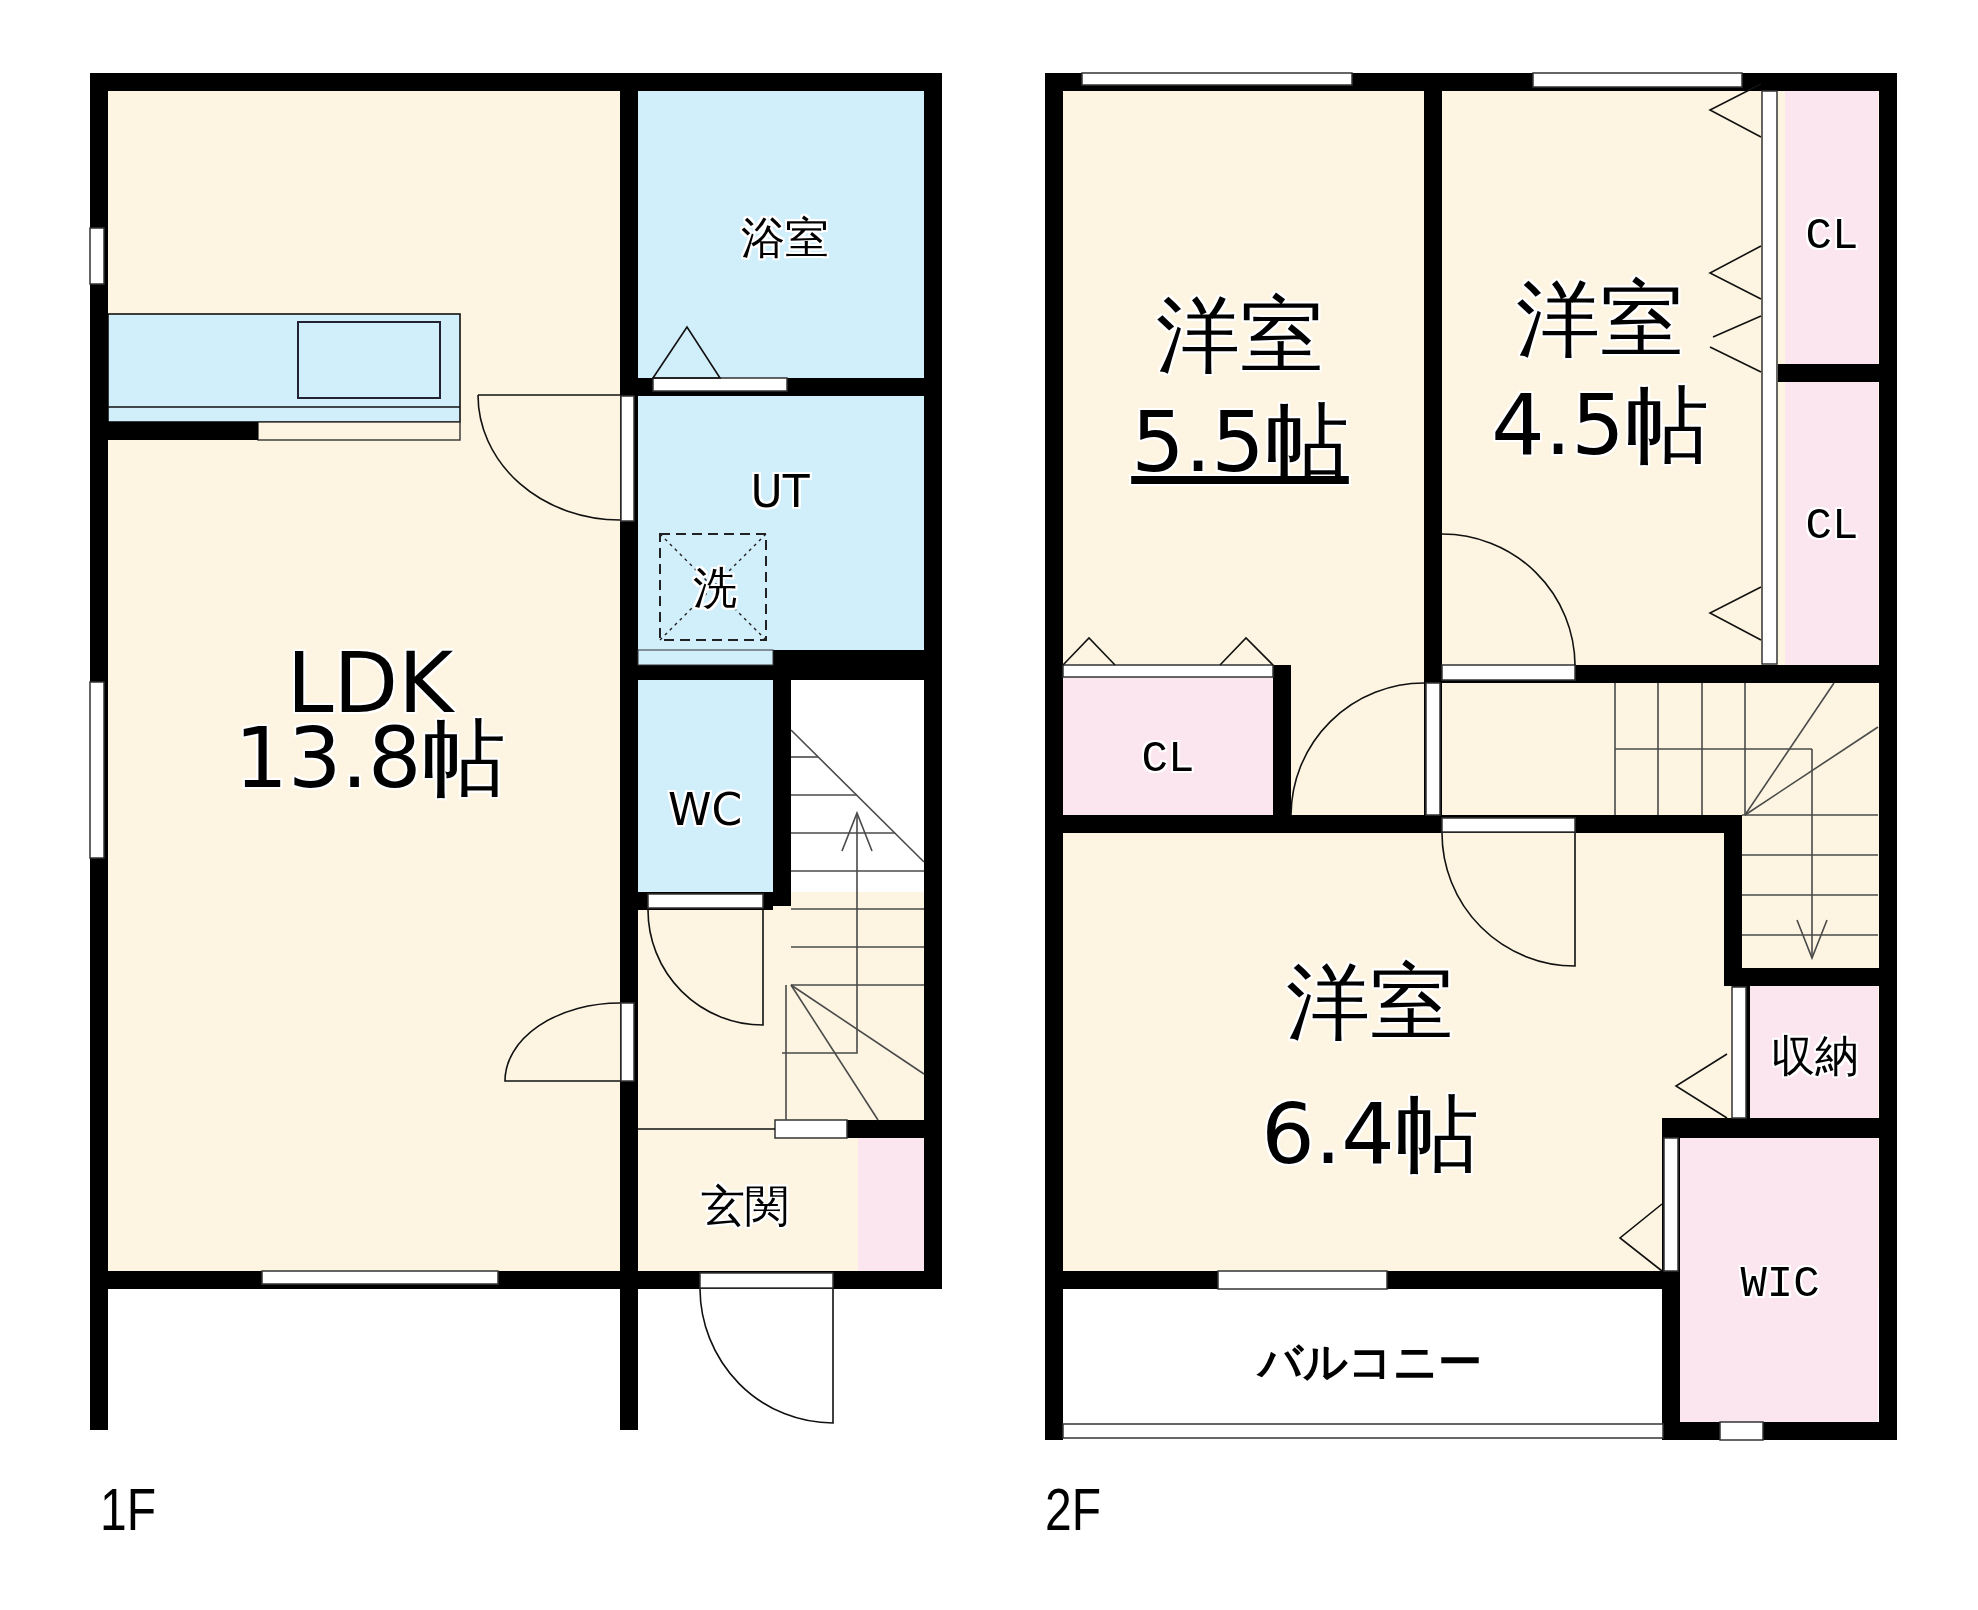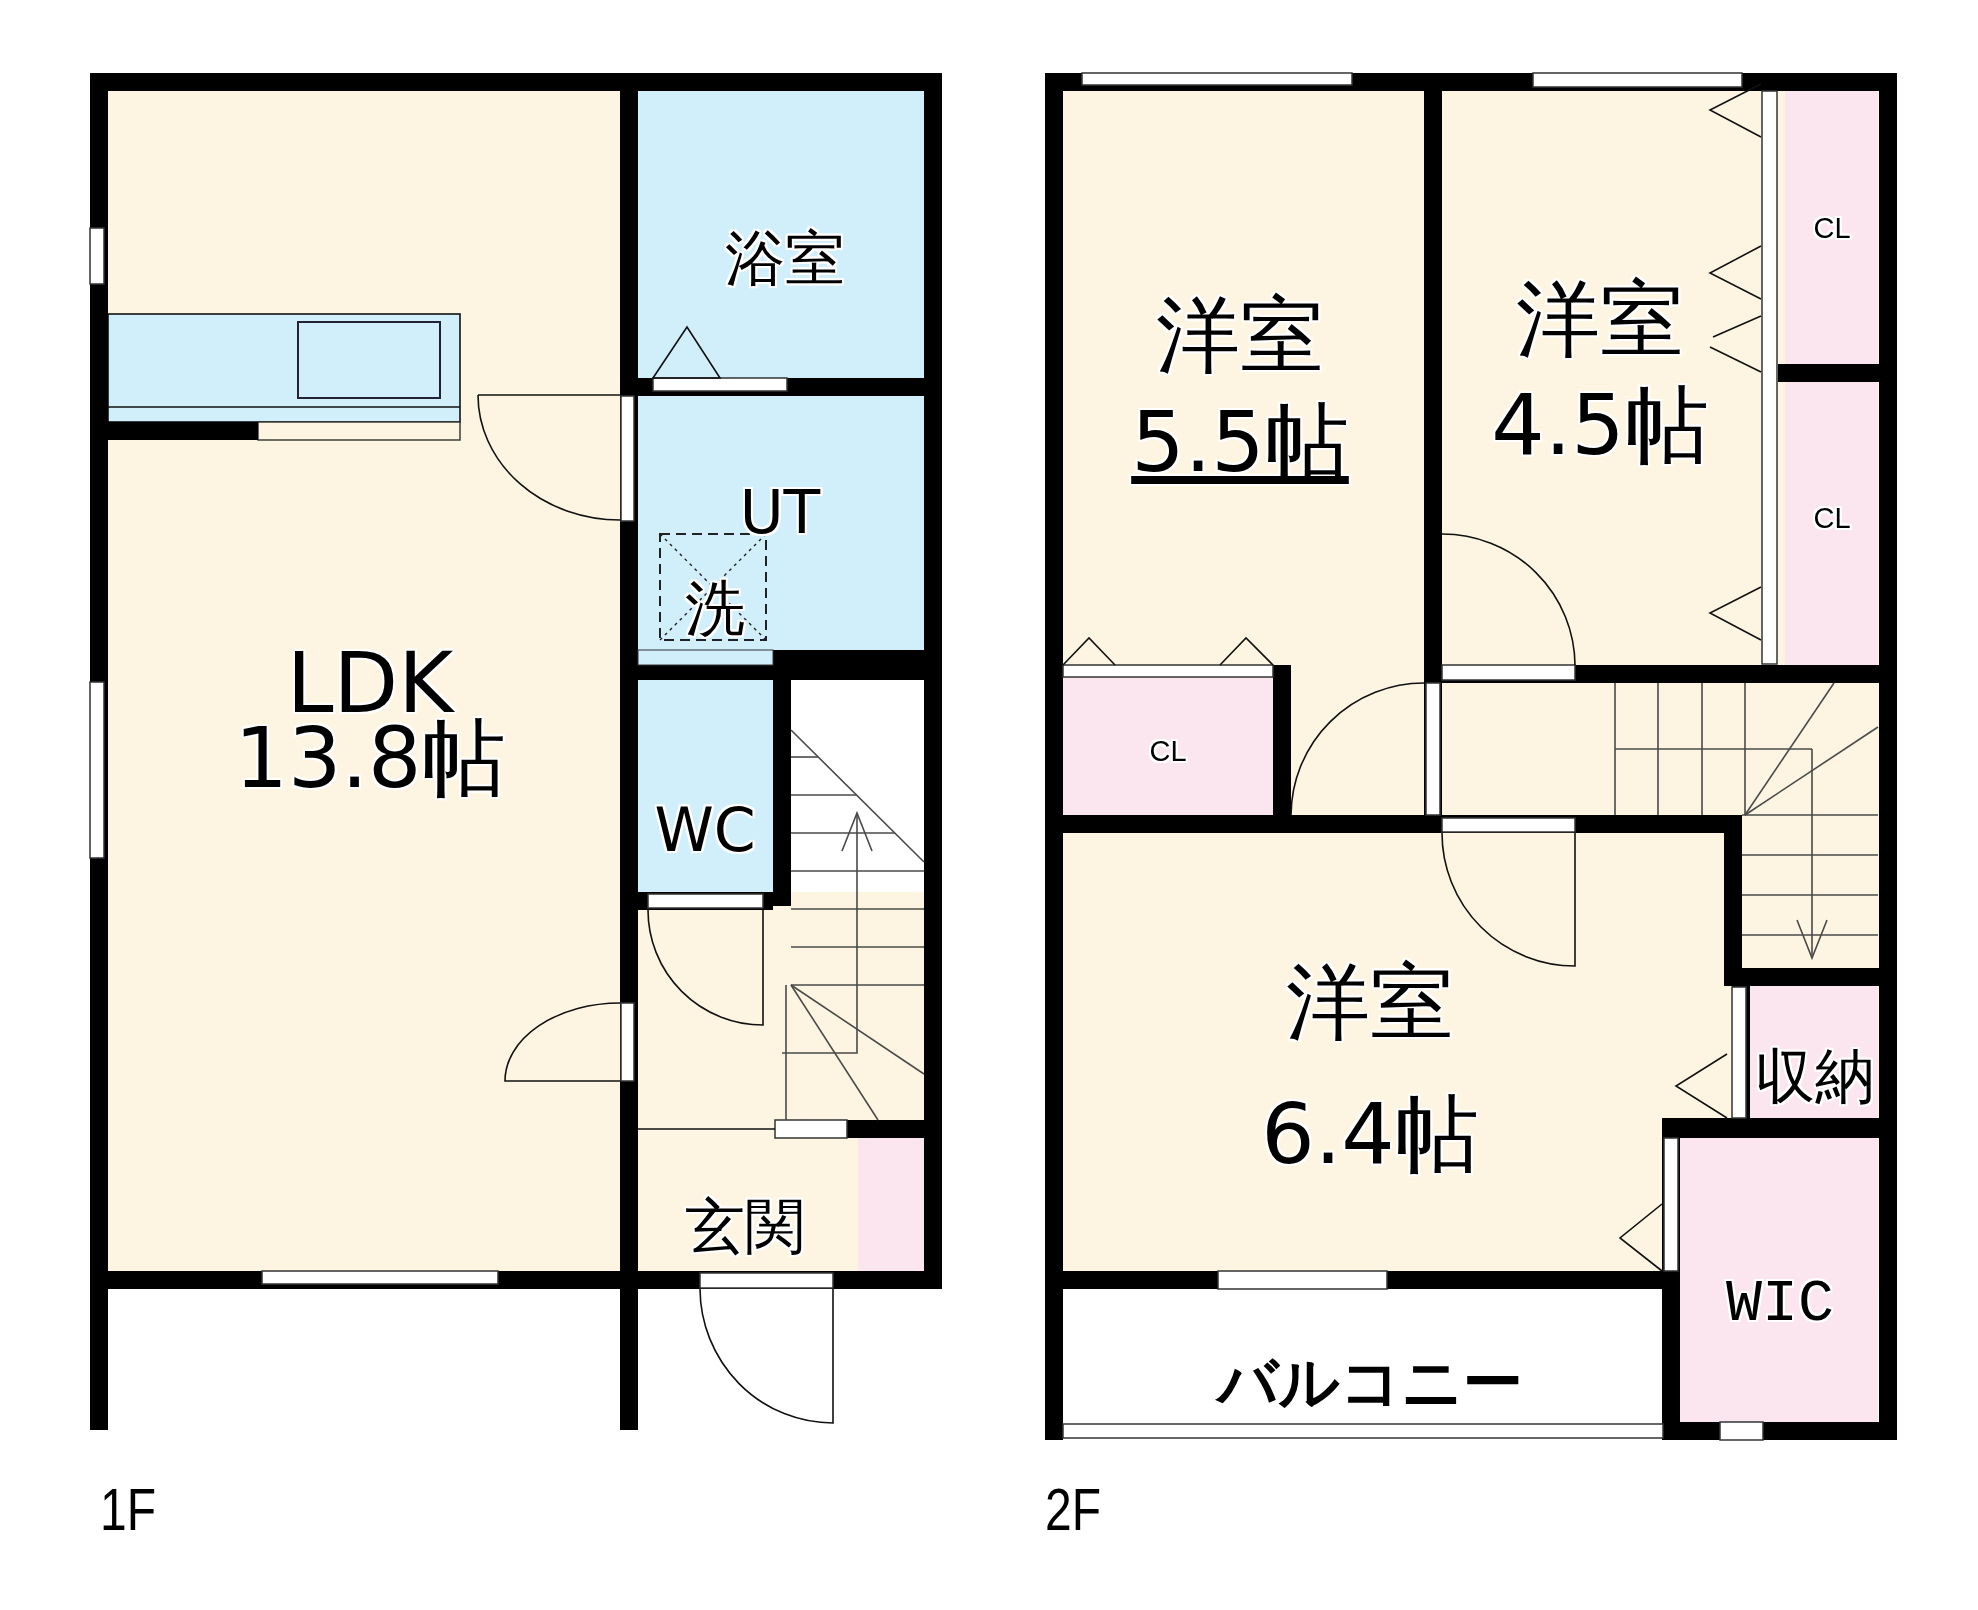--- a/index.html
+++ b/index.html
@@ -10,22 +10,22 @@
   .wet { fill: #d1eefb; }
   .store { fill: #fbe5ee; }
   .opening { fill: #ffffff; stroke: #333; stroke-width: 1.5; }
   .thin { fill: none; stroke: #111; stroke-width: 1.6; }
   .stairline { fill: none; stroke: #4a4a4a; stroke-width: 1.6; }
   .dash { fill: none; stroke: #222; stroke-width: 2; stroke-dasharray: 10 6; }
   .dot { fill: none; stroke: #222; stroke-width: 1.4; stroke-dasharray: 3 4; }
   .lbl { position: absolute; color: #000; white-space: nowrap; text-align: center; line-height: 1;
          text-shadow: 0 0 3px #fff, 0 0 3px #fff, 2px 0 0 #fff, -2px 0 0 #fff, 0 2px 0 #fff, 0 -2px 0 #fff, 2px 2px 0 #fff, -2px -2px 0 #fff, 2px -2px 0 #fff, -2px 2px 0 #fff; }
   .big { font-size: 84px; font-family: "DejaVu Sans", sans-serif; }
-  .mid { font-size: 60px; font-family: "DejaVu Sans", sans-serif; margin-top: 12px; }
-  .small { font-size: 29px; font-family: Liberation Sans, sans-serif; }
+  .mid { font-size: 44px; font-family: "DejaVu Sans", sans-serif; }
+  .small { font-size: 44px; font-family: Liberation Mono, monospace; }
   .floorlbl { position: absolute; font-size: 60px; font-family: "Liberation Sans", sans-serif; transform: scaleX(0.8); transform-origin: left top; color:#000; }
 </style>
 </head>
 <body>
 
 <svg class="plan" viewBox="0 0 1978 1610" xmlns="http://www.w3.org/2000/svg">
 
   <g>
 
     <rect class="floor" x="90" y="73" width="548" height="1216"></rect>

